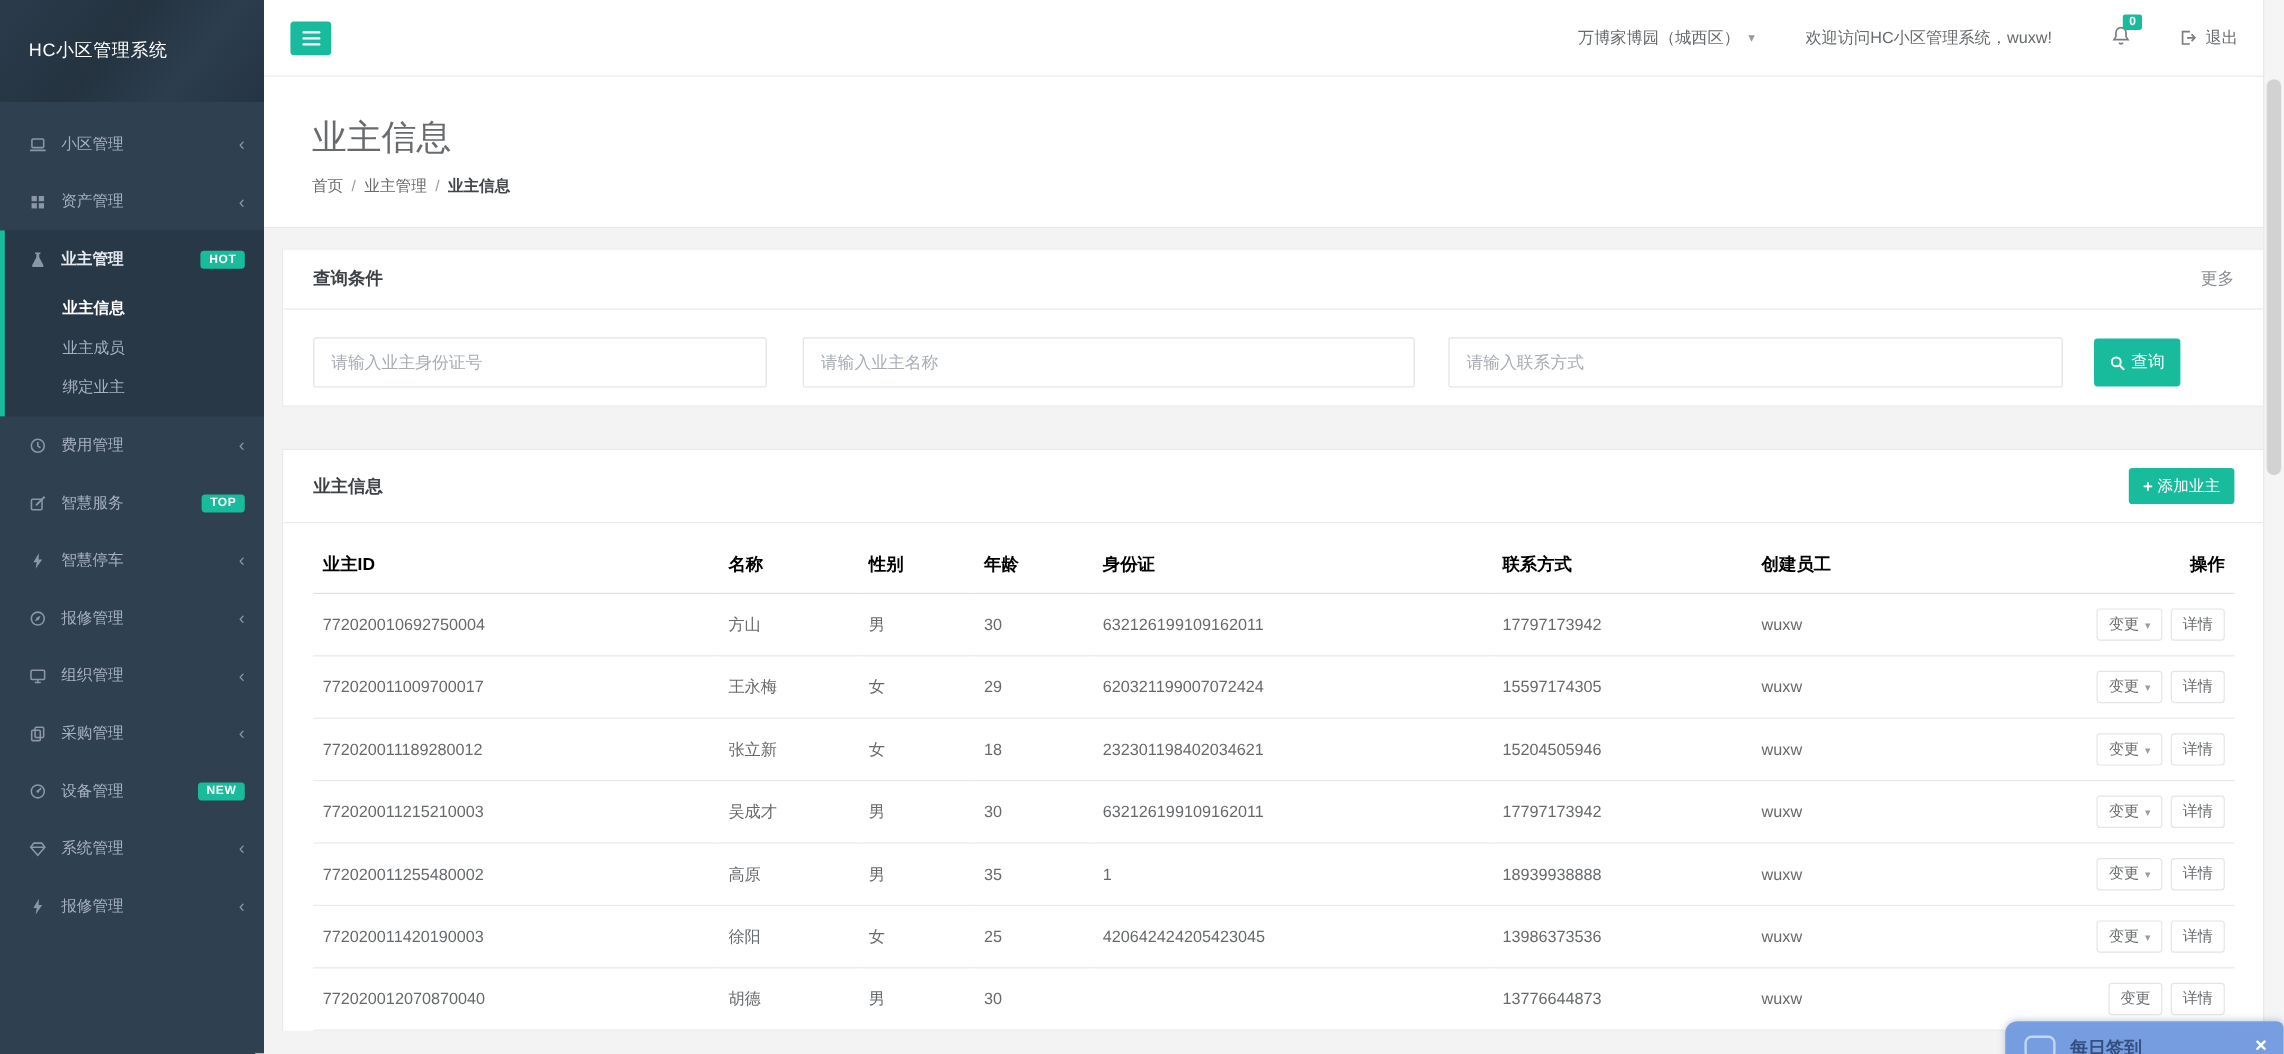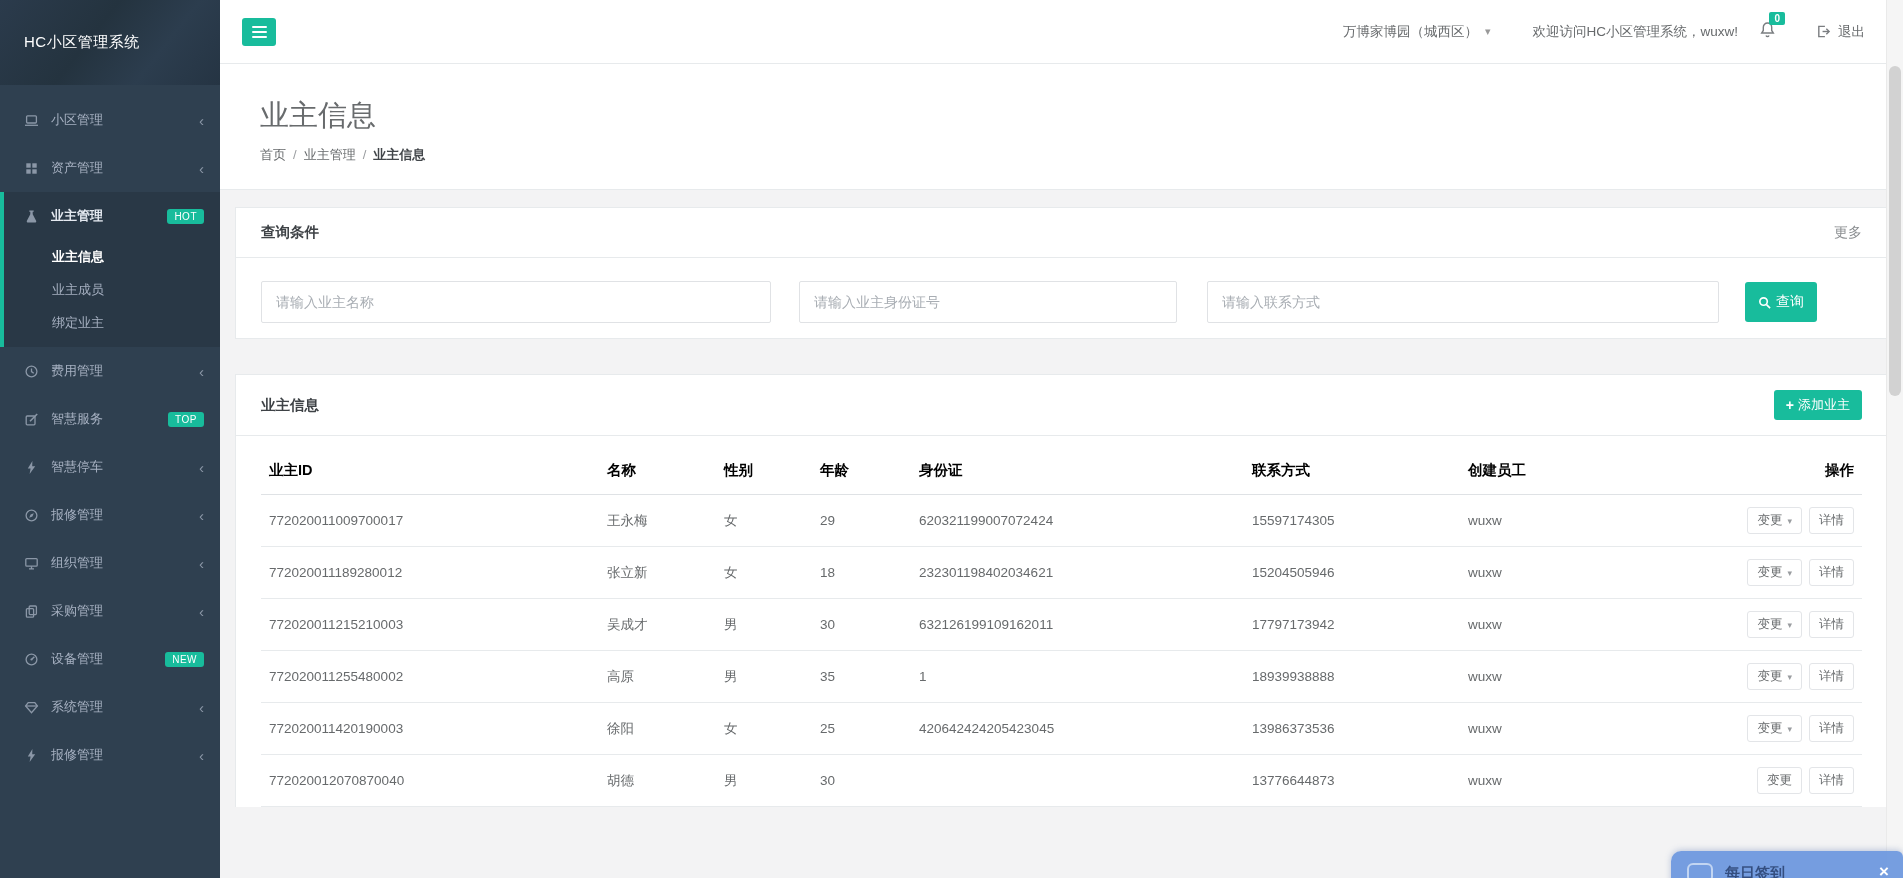--- a/index.html
+++ b/index.html
@@ -20,21 +20,21 @@
   }
   .nav { padding-top:11px; }
   .nav-item {
     height:48px; display:flex; align-items:center;
     padding:0 16px 0 24px; color:#a7b1c2; font-size:13px; cursor:pointer;
   }
   .nav-item .mi { width:17px; height:15px; margin-right:10px; flex-shrink:0; display:inline-flex; align-items:center; color:#8b97a7; }
   .nav-item .mi svg { width:15px; height:15px; }
   .chev { margin-left:auto; font-size:15px; color:#8b97a7; line-height:1; }
   .badge {
-    margin-left:auto; background:#18bc9c; color:#fff; font-size:10px; font-weight:normal;
+    margin-left:auto; background:#18bc9c; color:#fff; font-size:10px; font-weight:bold;
     padding:2px 7px; border-radius:3px; letter-spacing:.5px;
   }
   .nav-group.active { background:#293846; border-left:4px solid #18bc9c; padding-bottom:8px; }
   .nav-group.active > .nav-item { padding-left:20px; color:#e4e9f0; font-weight:bold; }
   .sub-item {
     height:33px; display:flex; align-items:center; padding-left:48px;
     color:#a7b1c2; font-size:13px; cursor:pointer;
   }
   .sub-item.active { color:#ffffff; font-weight:bold; }
 
@@ -45,21 +45,21 @@
     display:flex; align-items:center; padding:0 38px 0 22px; flex-shrink:0;
   }
   .hamburger-btn {
     width:34px; height:28px; background:#18bc9c; border:none; border-radius:3px;
     display:flex; flex-direction:column; align-items:center; justify-content:center; gap:3px; cursor:pointer;
   }
   .hamburger-btn i { display:block; width:15px; height:2px; background:#fff; border-radius:1px; }
   .nav-right { margin-left:auto; display:flex; align-items:center; font-size:13.5px; color:#676a6c; }
   .community-sel { display:flex; align-items:center; gap:7px; cursor:pointer; margin-right:42px; }
   .caret { font-size:11px; color:#999; }
-  .welcome { margin-right:21px; }
+  .welcome { margin-right:49px; }
   .bell-wrap { position:relative; margin-right:40px; cursor:pointer; color:#7a7d80; }
   .bell-wrap svg { width:17px; height:18px; }
   .notif-badge {
     position:absolute; top:-9px; right:-9px; background:#18bc9c; color:#fff;
     font-size:10px; font-weight:bold; padding:1px 5px; border-radius:2px;
   }
   .logout { display:flex; align-items:center; gap:7px; cursor:pointer; color:#676a6c; }
   .logout svg { width:15px; height:15px; color:#7a7d80; }
 
   
@@ -339,22 +339,22 @@
         <h1>业主信息</h1>
         <div class="breadcrumb" id="breadcrumb"><span class="crumb">首页</span><span class="sep">/</span><span class="crumb">业主管理</span><span class="sep">/</span><span class="crumb">业主信息</span></div>
       </div>
 
       <section class="panel query">
         <div class="panel-head">
           <span class="panel-title">查询条件</span>
           <span class="more-link">更多</span>
         </div>
         <div class="query-body" id="query-body">
-          <input class="q-input w1" type="text" placeholder="请输入业主名称" style="">
-            <input class="q-input w2" type="text" placeholder="请输入业主身份证号" style="">
+          <input class="q-input w2" type="text" placeholder="请输入业主身份证号" style="">
+            <input class="q-input w1" type="text" placeholder="请输入业主名称" style="">
             <input class="q-input w3" type="text" placeholder="请输入联系方式" style="">
             <button class="search-btn">
             <svg viewBox="0 0 14 14" fill="none" stroke="#fff" stroke-width="1.8">
               <circle cx="6" cy="6" r="4"></circle>
                 <path d="M9.2 9.2 L13 13"></path>
             </svg>
             <span>查询</span>
           </button>
         </div>
       </section>
@@ -386,20 +386,33 @@
                   <th>性别</th>
                   <th>年龄</th>
                   <th>身份证</th>
                   <th>联系方式</th>
                   <th>创建员工</th>
                   <th>操作</th>
                 </tr>
               </thead>
             <tbody id="table-body">
                 <tr>
+                  <td>772020010692750004</td>
+                  <td>方山</td>
+                  <td>男</td>
+                  <td>30</td>
+                  <td>632126199109162011</td>
+                  <td>17797173942</td>
+                  <td>wuxw</td>
+                  <td class="actions"><button class="row-btn">
+                      <span>变更</span>
+                      <span class="caret">▾</span>
+                    </button><button class="row-btn">详情</button></td>
+                </tr>
+                <tr>
                   <td>772020011009700017</td>
                   <td>王永梅</td>
                   <td>女</td>
                   <td>29</td>
                   <td>620321199007072424</td>
                   <td>15597174305</td>
                   <td>wuxw</td>
                   <td class="actions"><button class="row-btn">
                       <span>变更</span>
                       <span class="caret">▾</span>

